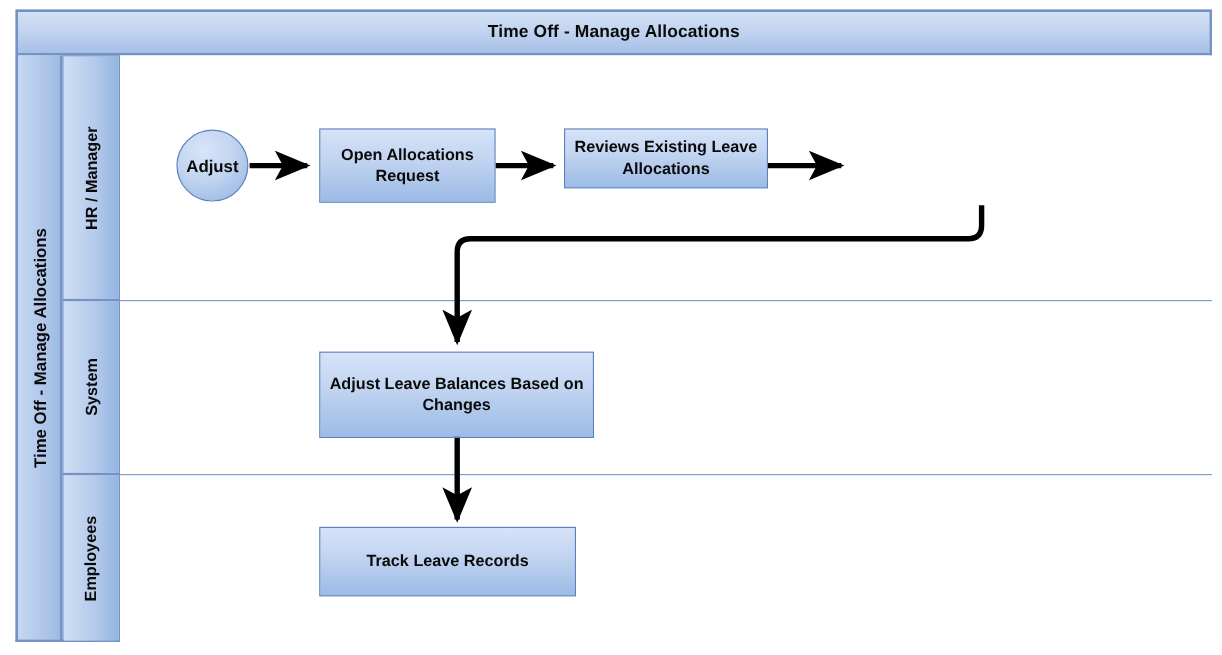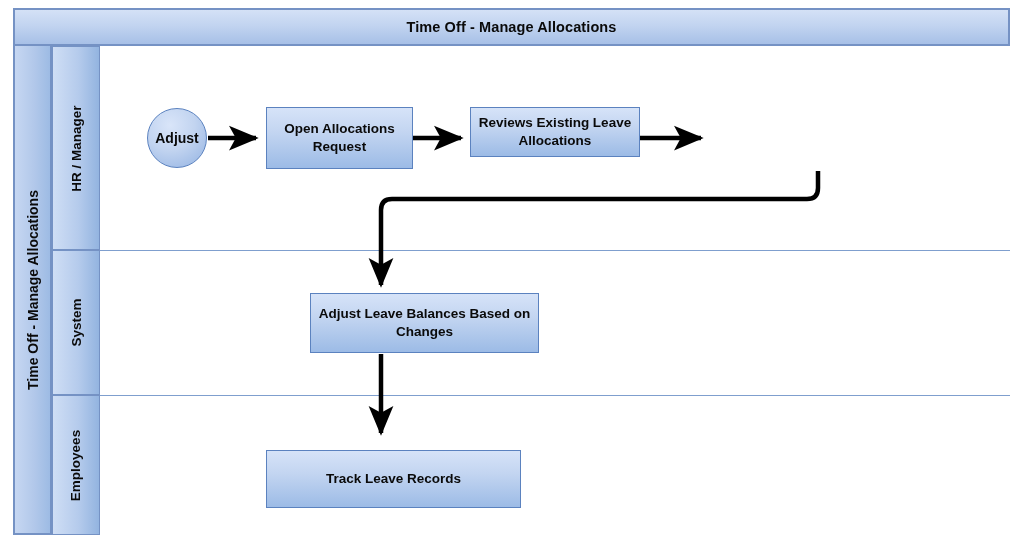--- a/index.html
+++ b/index.html
@@ -181,17 +181,17 @@
     <path d="M 381 354 L 381 433" stroke="#000000" stroke-width="4.5" fill="none" marker-end="url(#arrowhead)"></path>
   </svg>
 
   <div class="node start" style="left:147px; top:108px; width:60px; height:60px;">Adjust</div>
 
   <div class="node" style="left:266px; top:107px; width:147px; height:62px;">Open Allocations Request</div>
 
   <div class="node" style="left:470px; top:107px; width:170px; height:50px;">Reviews Existing Leave Allocations</div>
 
 
-  <div class="node" style="left:266px; top:293px; width:229px; height:60px;margin-left:44px;">Adjust Leave Balances Based on Changes</div>
+  <div class="node" style="left:266px; top:293px; width:229px; height:72px;">Adjust Leave Balances Based on Changes</div>
 
-  <div class="node" style="left:266px; top:450px; width:255px; height:58px;">Track Leave Records</div>
+  <div class="node" style="left:266px; top:439px; width:214px; height:58px;">Track Leave Records</div>
 
 </div>
 
 </body></html>

